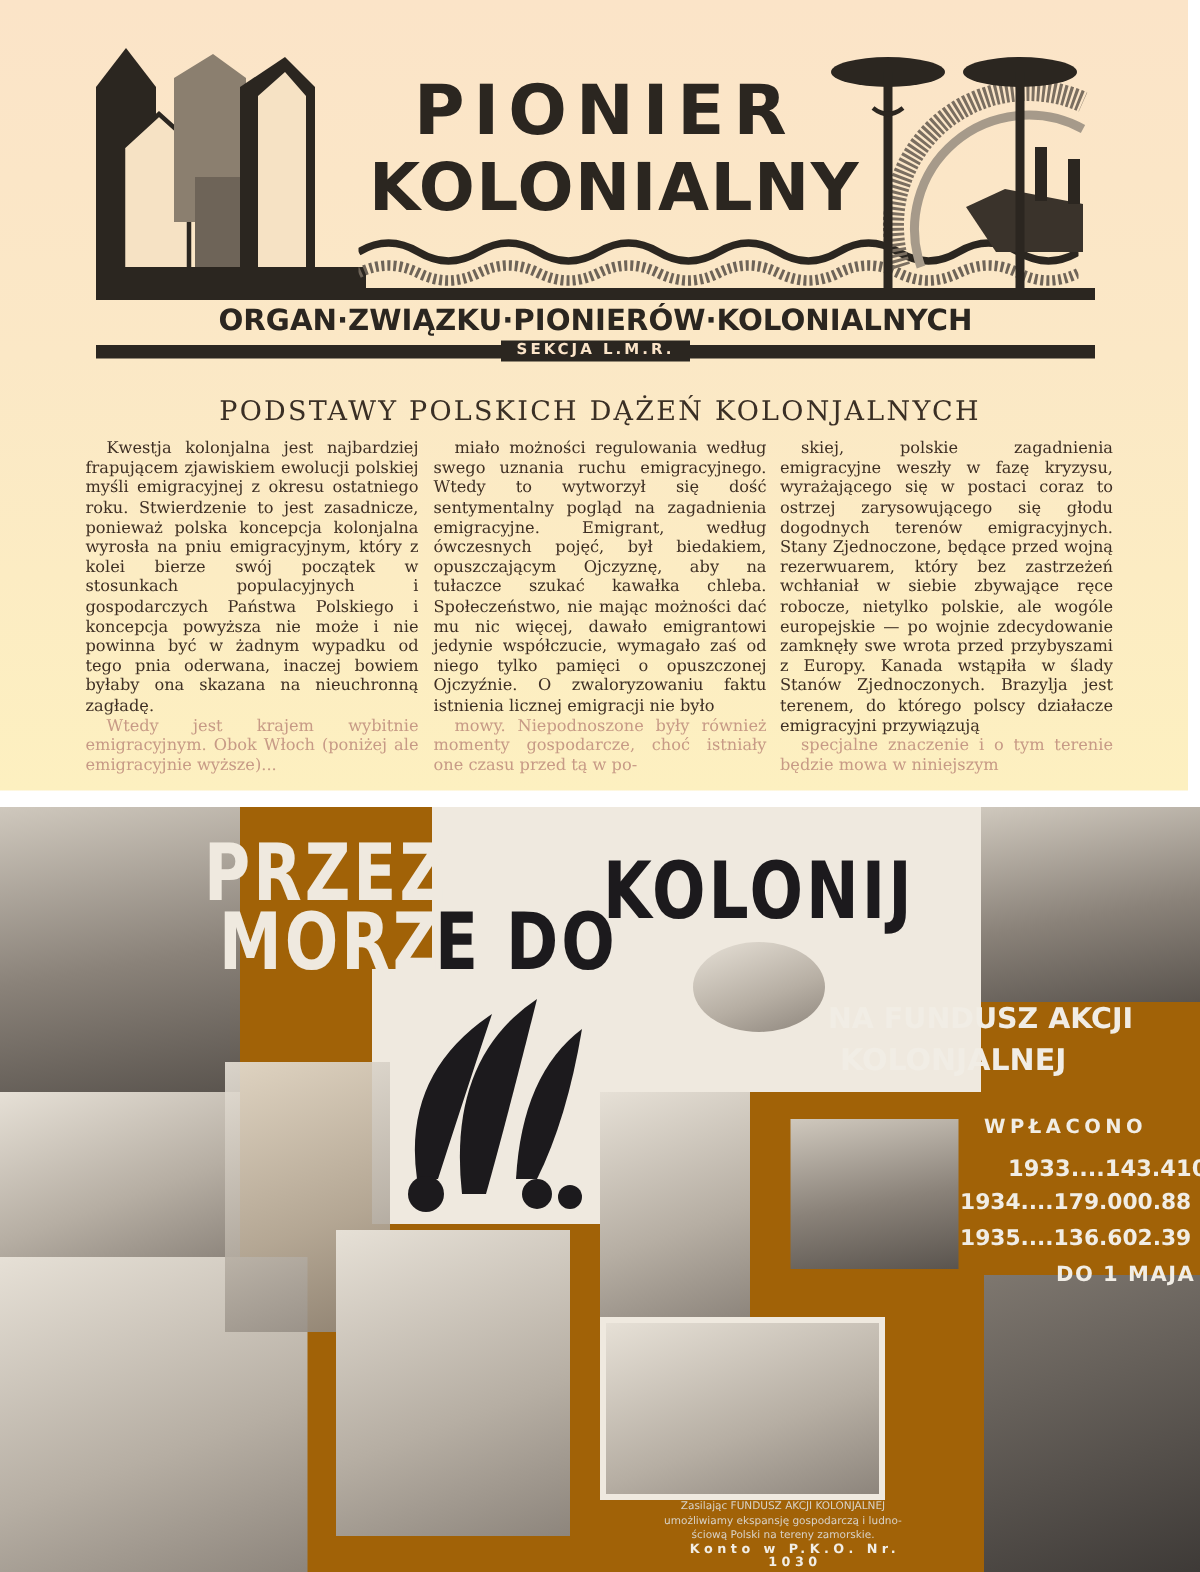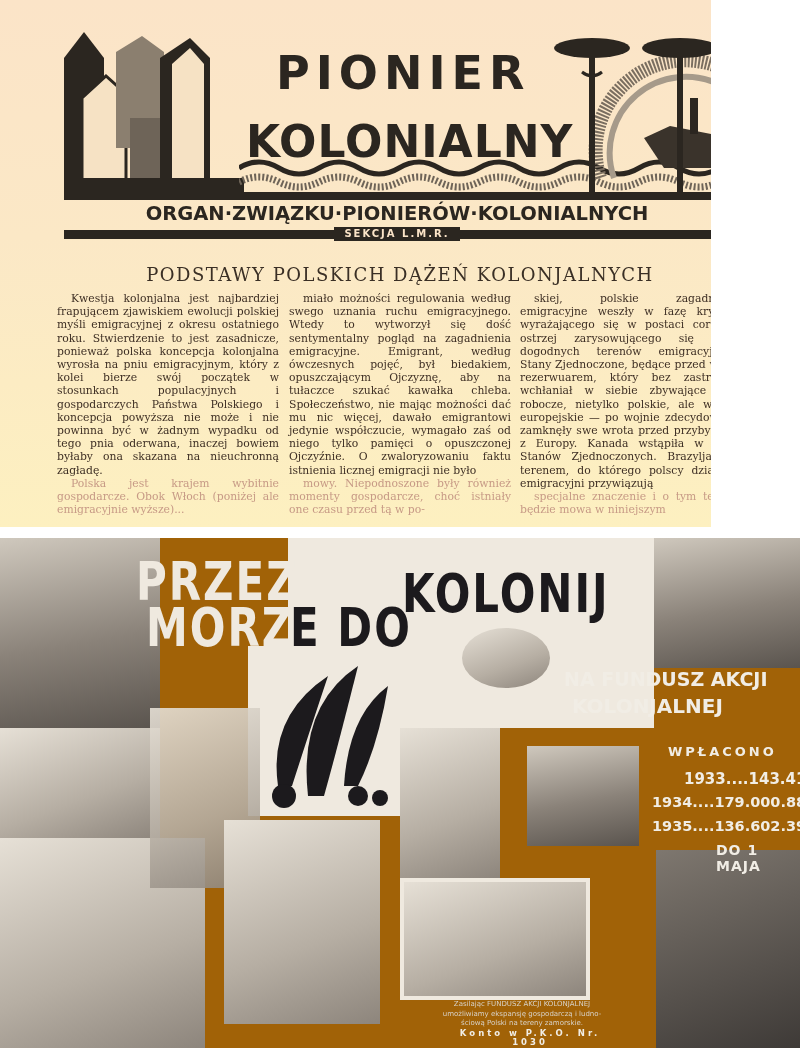--- a/index.html
+++ b/index.html
@@ -1,25 +1,25 @@
 <!DOCTYPE html>
 <html><head>
 <meta charset="utf-8">
 <style>
   html,body{margin:0;padding:0;background:#ffffff;}
   body{width:800px;height:1048px;position:relative;overflow:hidden;font-family:"DejaVu Serif",serif;}
 
   
-  .paper{position:absolute;left:0;top:0;width:711px;height:527px;
+  .paper{position:absolute;left:0;top:0;width:792px;height:527px;
     background:linear-gradient(180deg,#fbe4c8 0%,#fbe8c6 45%,#fdf0c0 100%);overflow:hidden;}
   .masthead{position:absolute;left:64px;top:28px;width:666px;height:214px;}
   .towers{position:absolute;left:0;top:0;width:180px;height:164px;}
   .title1,.title2{position:absolute;color:#2b2620;font-family:"DejaVu Sans",sans-serif;font-weight:bold;letter-spacing:2px;}
   .title1{left:212px;top:18px;font-size:46px;letter-spacing:6px;}
-  .title2{left:182px;top:88px;font-size:44px;letter-spacing:1px;text-align:right;}
+  .title2{left:182px;top:72px;font-size:44px;letter-spacing:1px;text-align:right;}
   .waves{position:absolute;left:175px;top:128px;width:480px;height:40px;}
   .trees{position:absolute;left:488px;top:0;width:178px;height:166px;}
   .baseline{position:absolute;left:0;top:164px;width:666px;height:8px;background:#2b2620;}
   .org{position:absolute;left:0;top:174px;width:666px;text-align:center;font-family:"DejaVu Sans",sans-serif;font-weight:bold;color:#2b2620;font-size:19.5px;letter-spacing:0px;}
   .section-bar{position:absolute;left:0;top:202px;width:666px;height:9px;background:#2b2620;}
   .section-label{position:absolute;left:270px;top:199px;width:126px;height:14px;background:#2b2620;color:#fbe4c8;font-size:10px;font-family:"DejaVu Sans",sans-serif;font-weight:bold;text-align:center;letter-spacing:2px;line-height:14px;}
 
   .headline{position:absolute;left:0;top:264px;width:800px;text-align:center;font-size:18px;letter-spacing:1.5px;color:#3a2f25;}
   .col{position:absolute;top:292px;width:222px;font-size:10.8px;line-height:13.2px;color:#3e2f24;text-align:justify;hyphens:manual;}
   .col p{margin:0;text-indent:14px;}
@@ -27,21 +27,21 @@
   .c1{left:57px;} .c2{left:289px;} .c3{left:520px;}
 
   
   .poster{position:absolute;left:0;top:538px;width:800px;height:510px;background:#a16207;overflow:hidden;}
   .photo{position:absolute;overflow:hidden;}
   .g-light{background:linear-gradient(160deg,#e6e0d6,#b6aea3 60%,#8d857c);}
   .g-mid{background:linear-gradient(170deg,#cfc8bd,#8a8279 55%,#5a544e);}
   .g-dark{background:linear-gradient(160deg,#7e776f,#3e3a37);}
   .cream{background:#efe9df;}
   .big{position:absolute;font-family:"DejaVu Sans",sans-serif;font-weight:bold;letter-spacing:2px;line-height:1;transform:scaleY(1.25);transform-origin:top left;}
-  .fund{position:absolute;font-family:"DejaVu Sans",sans-serif;font-weight:bold;color:#f1ede5;margin-left:12px;}
+  .fund{position:absolute;font-family:"DejaVu Sans",sans-serif;font-weight:bold;color:#f1ede5;}
   .caption{position:absolute;left:424px;top:462px;width:196px;font-family:"DejaVu Sans",sans-serif;color:#d8d2c8;font-size:7px;line-height:9.6px;text-align:center;}
   .caption .acct{font-weight:bold;font-size:8.5px;letter-spacing:3px;color:#f1ede5;margin-left:16px;}
 </style>
 </head>
 <body>
 
 <div class="paper">
   <div class="masthead">
     <svg class="towers" viewBox="0 0 180 164">
       <polygon points="0,30 20,4 40,30 40,164 0,164" fill="#2b2620"></polygon>
@@ -73,21 +73,21 @@
     <div class="baseline"></div>
     <div class="org">ORGAN·ZWIĄZKU·PIONIERÓW·KOLONIALNYCH</div>
     <div class="section-bar"></div>
     <div class="section-label">SEKCJA L.M.R.</div>
   </div>
 
   <div class="headline">PODSTAWY POLSKICH DĄŻEŃ KOLONJALNYCH</div>
 
   <div class="col c1">
     <p>Kwestja kolonjalna jest najbardziej frapującem zjawiskiem ewolucji polskiej myśli emigracyjnej z okresu ostatniego roku. Stwierdzenie to jest zasadnicze, ponieważ polska koncepcja kolonjalna wyrosła na pniu emigracyjnym, który z kolei bierze swój początek w stosunkach populacyjnych i gospodarczych Państwa Polskiego i koncepcja powyższa nie może i nie powinna być w żadnym wypadku od tego pnia oderwana, inaczej bowiem byłaby ona skazana na nieuchronną zagładę.</p>
-    <p class="fade">Polska jest krajem wybitnie gospodarcze. Obok Włoch (poniżej ale emigracyjnie wyższe)...</p>
+    <p class="fade">Wtedy jest krajem wybitnie emigracyjnym. Obok Włoch (poniżej ale emigracyjnie wyższe)...</p>
   </div>
   <div class="col c2">
     <p>miało możności regulowania według swego uznania ruchu emigracyjnego. Wtedy to wytworzył się dość sentymentalny pogląd na zagadnienia emigracyjne. Emigrant, według ówczesnych pojęć, był biedakiem, opuszczającym Ojczyznę, aby na tułaczce szukać kawałka chleba. Społeczeństwo, nie mając możności dać mu nic więcej, dawało emigrantowi jedynie współczucie, wymagało zaś od niego tylko pamięci o opuszczonej Ojczyźnie. O zwaloryzowaniu faktu istnienia licznej emigracji nie było</p>
     <p class="fade">mowy. Niepodnoszone były również momenty gospodarcze, choć istniały one czasu przed tą w po-</p>
   </div>
   <div class="col c3">
     <p>skiej, polskie zagadnienia emigracyjne weszły w fazę kryzysu, wyrażającego się w postaci coraz to ostrzej zarysowującego się głodu dogodnych terenów emigracyjnych. Stany Zjednoczone, będące przed wojną rezerwuarem, który bez zastrzeżeń wchłaniał w siebie zbywające ręce robocze, nietylko polskie, ale wogóle europejskie — po wojnie zdecydowanie zamknęły swe wrota przed przybyszami z Europy. Kanada wstąpiła w ślady Stanów Zjednoczonych. Brazylja jest terenem, do którego polscy działacze emigracyjni przywiązują</p>
     <p class="fade">specjalne znaczenie i o tym terenie będzie mowa w niniejszym</p>
   </div>
 </div>

